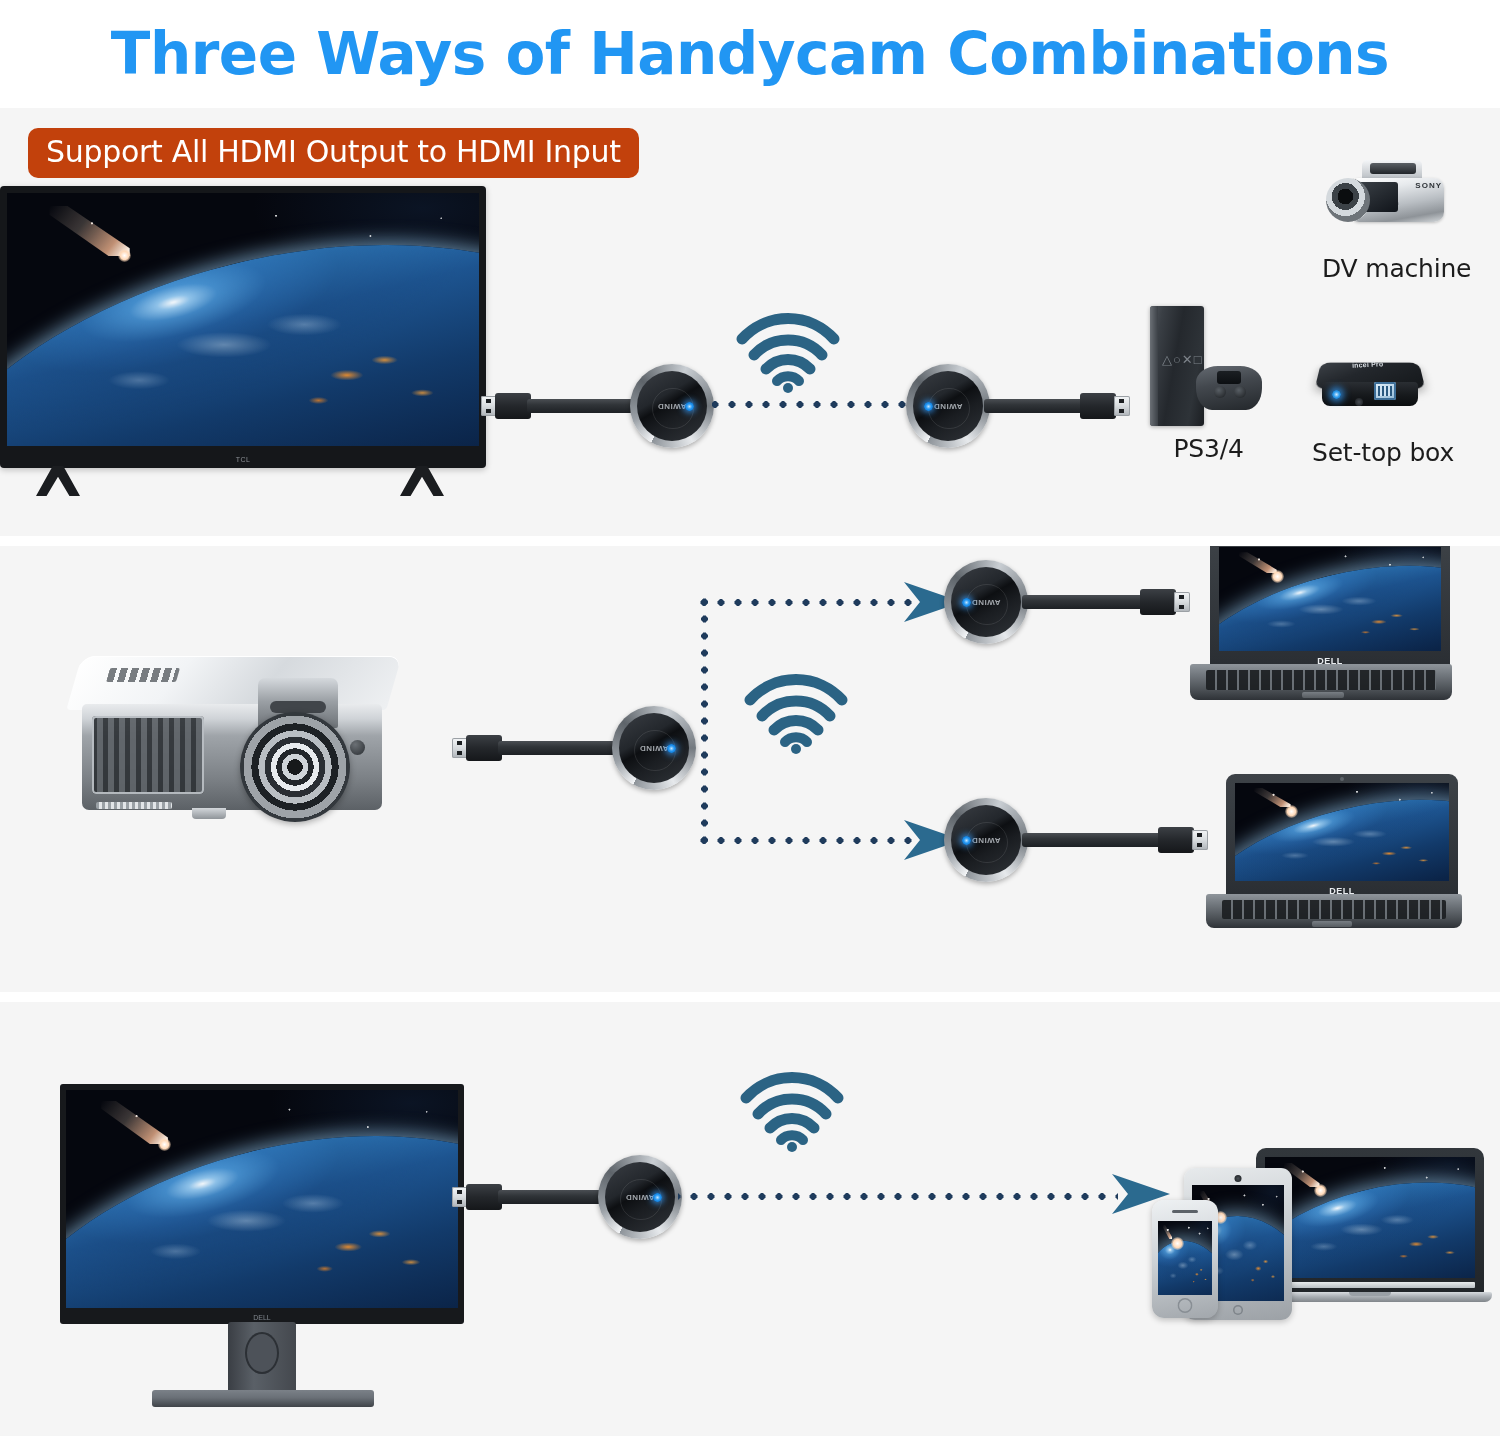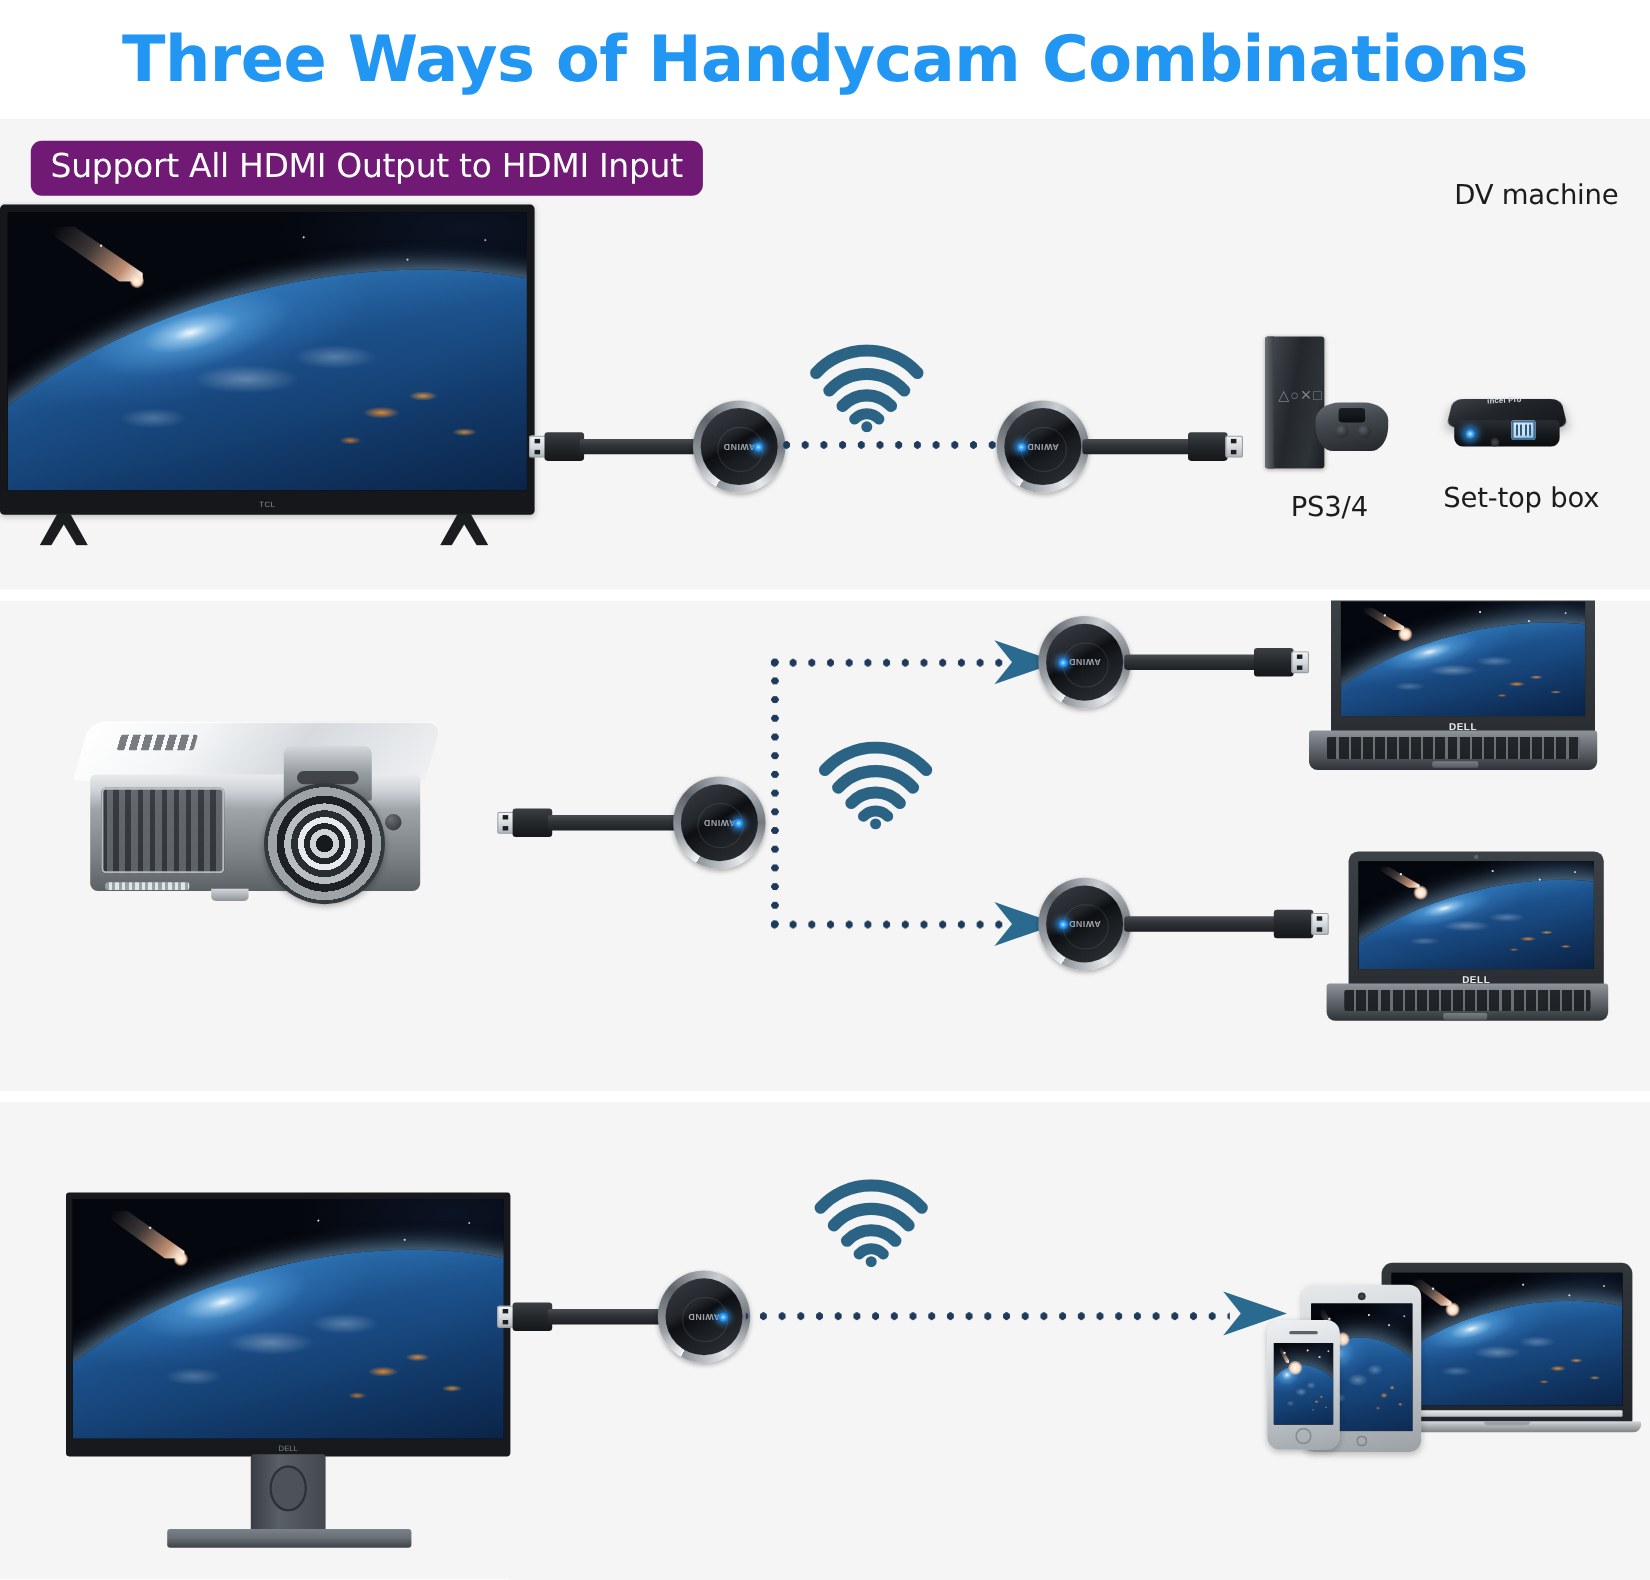--- a/index.html
+++ b/index.html
@@ -33,21 +33,21 @@
     background:#f5f5f5;
     overflow:hidden;
   }
   .panel-1{ height:428px; }
   .gap{ height:10px; background:#ffffff; width:1500px; }
   .panel-2{ height:446px; }
   .panel-3{ height:434px; }
 
   .section-label{
     position:absolute;
-    background:#701a75;
+    background:#c2410c;
     color:#ffffff;
     border-radius:10px;
     font-size:30px;
     font-weight:500;
     padding:7px 18px 9px 18px;
     white-space:nowrap;
     font-family:"DejaVu Sans", sans-serif;
     letter-spacing:-0.3px;
     line-height:1.12;
   }
@@ -566,36 +566,45 @@
     <div class="dongle-face"></div>
     <div class="dongle-mark">AWIND</div>
     <div class="dongle-led" style="left:18px; top:38px;"></div>
   </div>
   <div class="dongle-cable" style="left:984px; top:291px; width:100px;"></div>
   <div class="hdmi-plug" style="left:1080px; top:285px;"></div>
   <div class="hdmi-tip" style="left:1114px; top:288px;"></div>
 
 
   <div class="dev-cell" style="left:1322px; top:42px; width:130px;">
+    <div class="dv">
+      <div class="dv-top"></div>
+      <div class="dv-vf"></div>
+      <div class="dv-body"></div>
+      <div class="dv-brand">SONY</div>
+      <div class="dv-text">Handycam</div>
+      <div class="dv-screen"></div>
+      <div class="dv-lens"></div>
+    </div>
     <div class="dev-caption" style="margin-top:12px;">DV machine</div>
   </div>
 
   <div class="dev-cell" style="left:1146px; top:196px; width:125px;">
     <div class="ps">
       <div class="ps-tower"></div>
       <div class="ps-edge"></div>
       <div class="ps-syms">△○✕□</div>
       <div class="ps-pad">
         <div class="ps-pad-body"></div>
         <div class="ps-pad-touch"></div>
         <div class="ps-stick" style="left:18px;"></div>
         <div class="ps-stick" style="left:38px;"></div>
       </div>
     </div>
-    <div class="dev-caption" style="margin-top:16px;">PS3/4</div>
+    <div class="dev-caption" style="margin-top:4px;">PS3/4</div>
   </div>
 
   <div class="dev-cell" style="left:1312px; top:244px; width:140px;">
     <div class="stb">
       <div class="stb-top"></div>
       <div class="stb-front"></div>
       <div class="stb-brand">incei Pro</div>
       <div class="stb-led"></div>
       <div class="stb-chip"></div>
       <div class="stb-port"></div>

